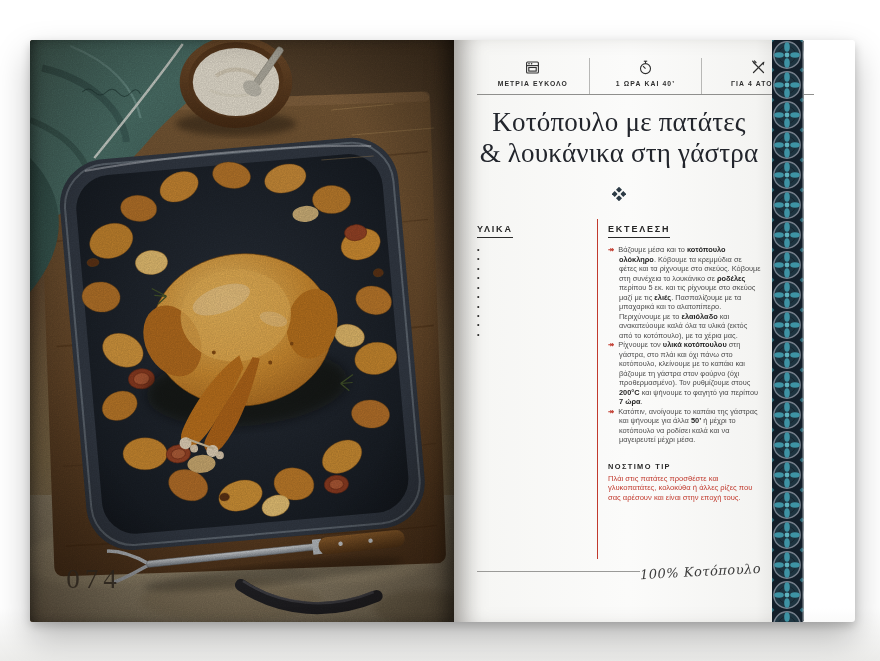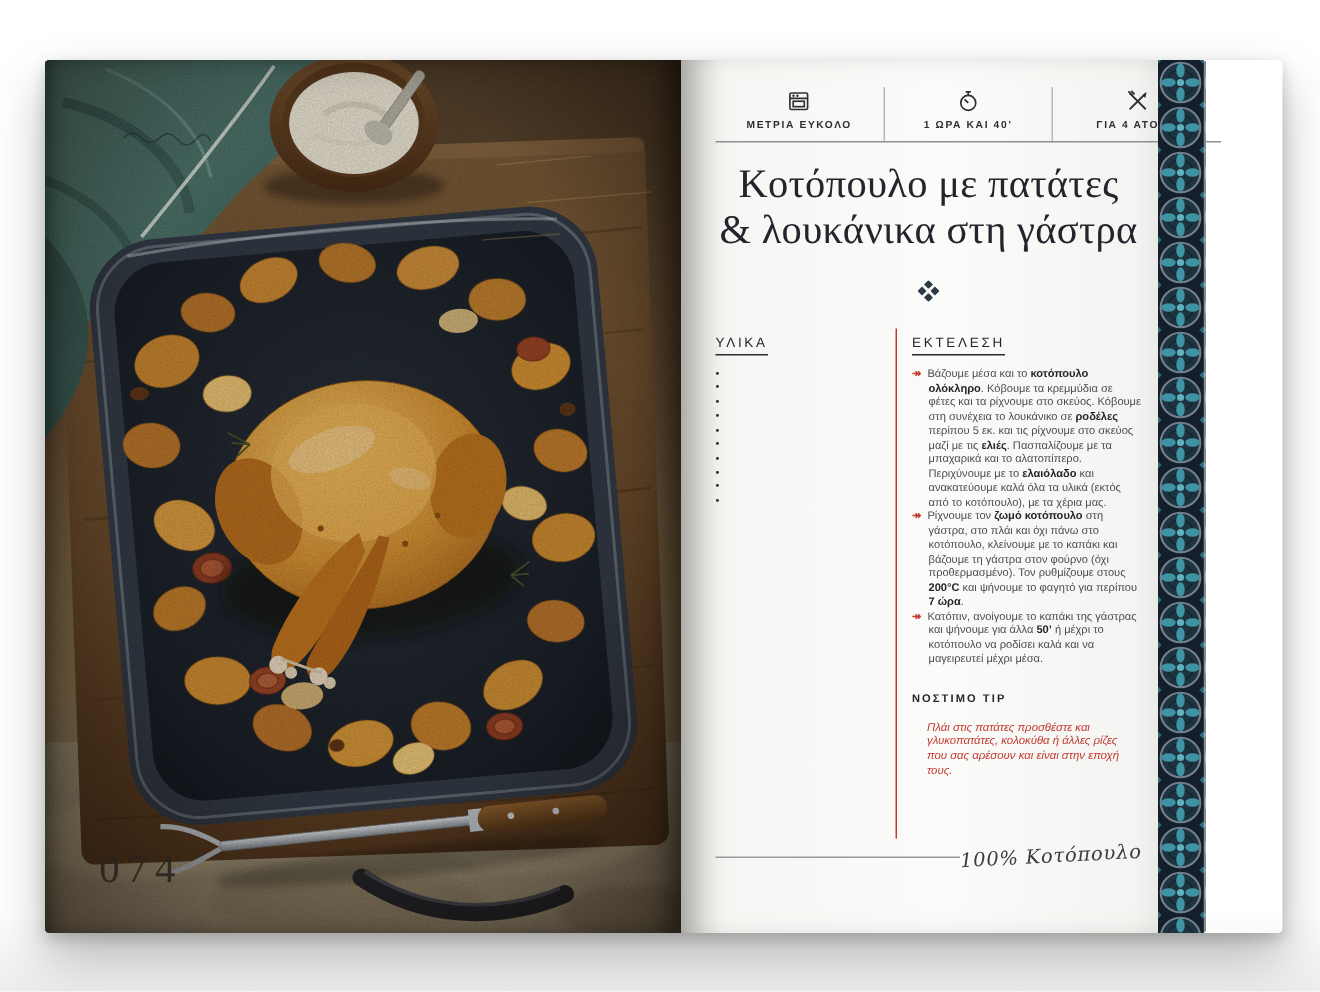--- a/index.html
+++ b/index.html
@@ -47,34 +47,34 @@
     margin-top:12px;text-align:center;
     font-family:"Liberation Serif",serif;font-weight:400;
     font-size:27px;line-height:31px;color:#22252c;letter-spacing:.2px;
   }
   .ornament{display:flex;justify-content:center;margin-top:11px;}
   .cols{display:flex;margin-top:17px;}
   .col-ing{width:109px;flex:none;}
   .vdivider{flex:none;width:1px;height:340px;background:var(--accent-red,#c13a2e);margin:1px 10px 0 11px;}
   .col-method{flex:1 1 auto;min-width:0;}
   .sec-heading{
-    display:inline-block;font-size:9px;font-weight:400;letter-spacing:1.8px;color:#272727;
+    display:inline-block;font-size:9px;font-weight:700;letter-spacing:1.8px;color:#272727;
     border-bottom:1.5px solid #2b2b2b;padding-bottom:3px;margin:0 0 7px;
   }
   .ing-list{list-style:none;margin:0;padding:0;font-size:7.3px;line-height:9.4px;color:#4c4c4c;}
   .ing-list li{padding-left:6px;text-indent:-6px;}
   .ing-list li::before{content:"• ";color:#2c2c2c;}
   .steps p{margin:0;font-size:7.4px;line-height:9.5px;color:#4c4c4c;
     padding-left:11px;text-indent:-11px;}
   .steps b{color:#262626;}
   .step-arrow{color:var(--accent-red,#c13a2e);font-weight:700;margin-right:2px;}
   .tip{margin-top:17px;}
   .tip-heading{font-size:7.4px;font-weight:700;letter-spacing:1.4px;color:#272727;margin:0 0 3px;}
   .tip-text{
-    margin:10px;font-size:7.6px;line-height:9.7px;font-style:italic;
+    margin:0;font-size:7.6px;line-height:9.7px;
     color:var(--accent-red,#c13a2e);
   }
   .footer{
     position:absolute;left:23px;right:11px;top:521px;height:20px;
     display:flex;align-items:center;
   }
   .footer-rule{width:196px;border-top:1px solid #9a9a98;height:0;}
   .chapter-script{
     margin-left:auto;font-family:"DejaVu Serif",serif;font-style:italic;
     font-size:13px;color:#3c3c3c;letter-spacing:.5px;transform:rotate(-3deg);white-space:nowrap;
@@ -376,21 +376,21 @@
             <li class="ing"></li>
           </ul>
       </div>
 
       <div class="vdivider"></div>
 
       <div class="col-method">
         <h2 class="sec-heading">ΕΚΤΕΛΕΣΗ</h2>
         <div class="steps">
             <p class="step"><span class="step-arrow">↠ </span><span class="step-text">Βάζουμε μέσα και το <b>κοτόπουλο ολόκληρο</b>. Κόβουμε τα κρεμμύδια σε φέτες και τα ρίχνουμε στο σκεύος. Κόβουμε στη συνέχεια το λουκάνικο σε <b>ροδέλες</b> περίπου 5 εκ. και τις ρίχνουμε στο σκεύος μαζί με τις <b>ελιές</b>. Πασπαλίζουμε με τα μπαχαρικά και το αλατοπίπερο. Περιχύνουμε με το <b>ελαιόλαδο</b> και ανακατεύουμε καλά όλα τα υλικά (εκτός από το κοτόπουλο), με τα χέρια μας.</span></p>
-            <p class="step"><span class="step-arrow">↠ </span><span class="step-text">Ρίχνουμε τον <b>ζωμό κοτόπουλο</b> στη γάστρα, στο πλάι και όχι πάνω στο κοτόπουλο, κλείνουμε με το καπάκι και βάζουμε τη γάστρα στον φούρνο (όχι προθερμασμένο). Τον ρυθμίζουμε στους <b>200°C</b> και ψήνουμε το φαγητό για περίπου <b>7 ώρα</b>.</span></p>
+            <p class="step"><span class="step-arrow">↠ </span><span class="step-text">Ρίχνουμε τον <b>υλικά κοτόπουλου</b> στη γάστρα, στο πλάι και όχι πάνω στο κοτόπουλο, κλείνουμε με το καπάκι και βάζουμε τη γάστρα στον φούρνο (όχι προθερμασμένο). Τον ρυθμίζουμε στους <b>200°C</b> και ψήνουμε το φαγητό για περίπου <b>7 ώρα</b>.</span></p>
             <p class="step"><span class="step-arrow">↠ </span><span class="step-text">Κατόπιν, ανοίγουμε το καπάκι της γάστρας και ψήνουμε για άλλα <b>50’</b> ή μέχρι το κοτόπουλο να ροδίσει καλά και να μαγειρευτεί μέχρι μέσα.</span></p>
           </div>
 
         <div class="tip">
           <h3 class="tip-heading">ΝΟΣΤΙΜΟ TIP</h3>
           <p class="tip-text">Πλάι στις πατάτες προσθέστε και γλυκοπατάτες, κολοκύθα ή άλλες ρίζες που σας αρέσουν και είναι στην εποχή τους.</p>
         </div>
       </div>
     </div>
 

